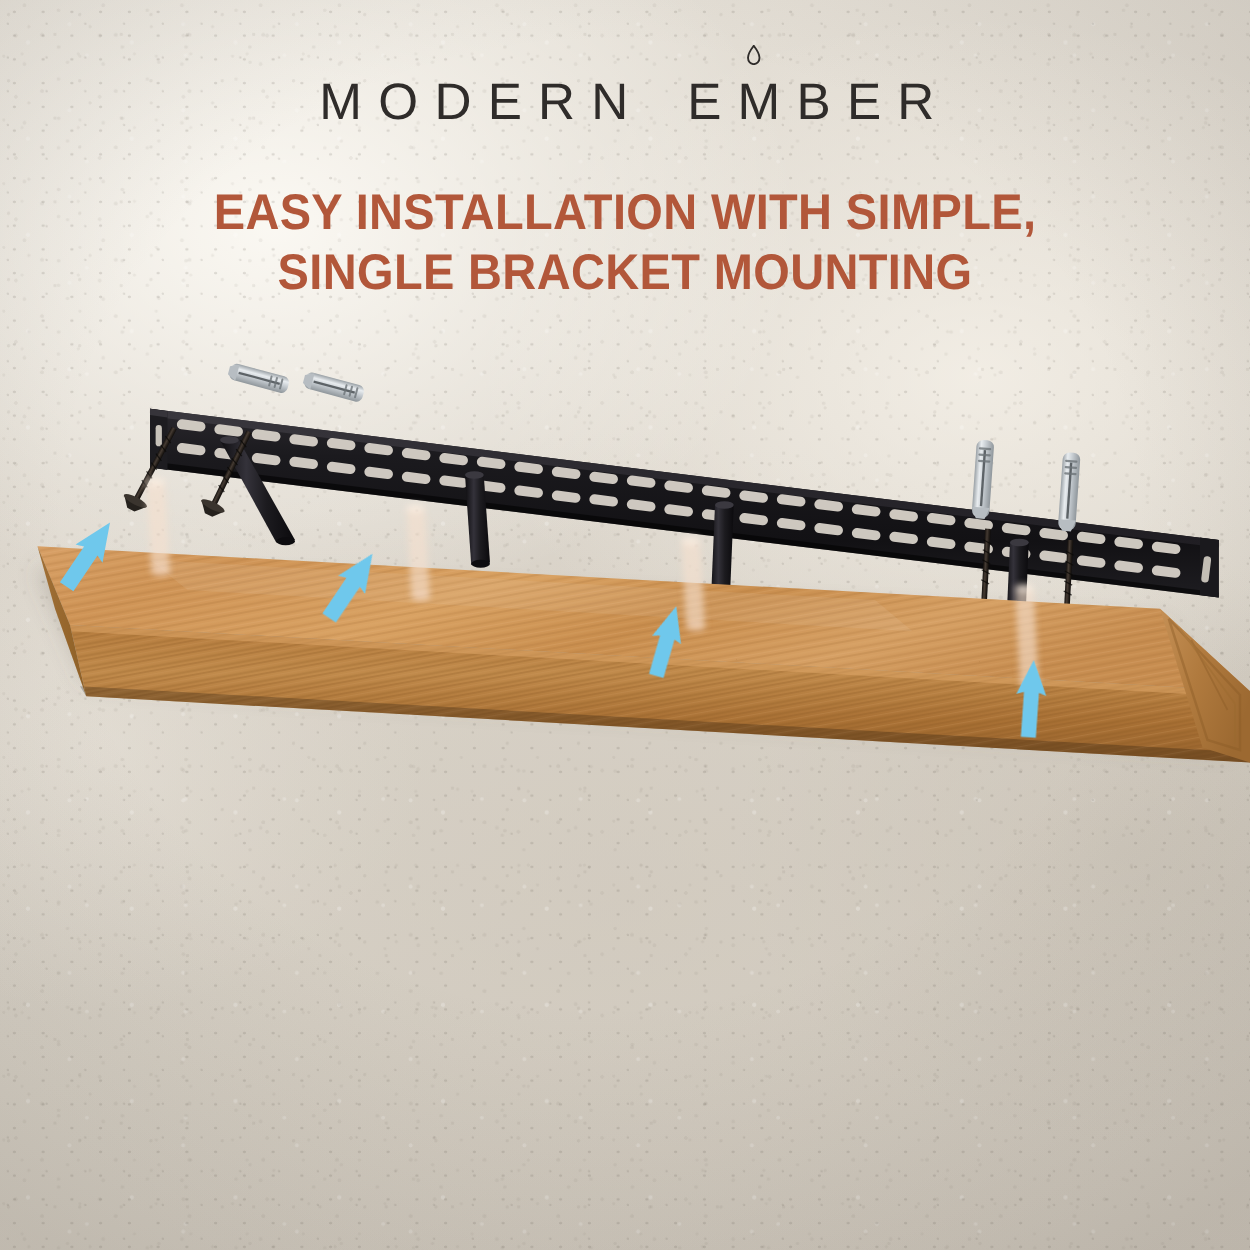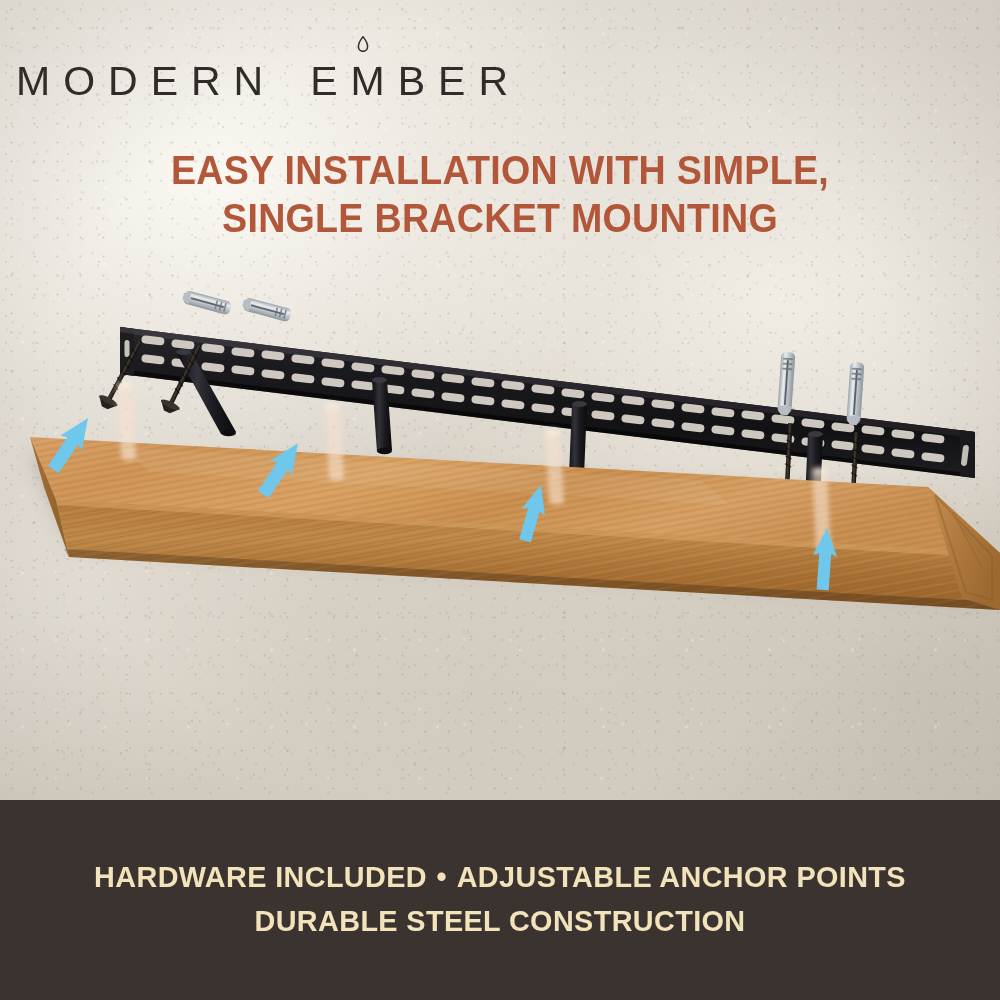--- a/index.html
+++ b/index.html
@@ -59,21 +59,21 @@
     background-size: 23px 19px, 31px 27px;
   }
   .wall-vignette {
     position: absolute; inset: 0;
     background: radial-gradient(ellipse 78% 70% at 48% 42%, rgba(0,0,0,0) 55%, rgba(92,84,74,.16) 100%);
   }
 
   
   .brand {
     position: absolute; top: 58px; left: 0; width: 1000px;
-    text-align: left;
+    text-align: center;
     font-size: 41px;
     letter-spacing: 13px;
     font-weight: 400;
     color: #2f2c2a;
     white-space: nowrap;
     padding-left: 16px;
   }
   .brand .word { position: relative; display: inline-block; }
   .brand .gap { display: inline-block; width: 34px; }
   .flame {
@@ -618,20 +618,14 @@
         <path d="M0 0 L12 28 L6 26 L6 58 L-6 58 L-6 26 L-12 28 Z" fill="#6fc8ec"></path>
       </g>
 
       <g transform="translate(827,528) rotate(4)">
         <path d="M0 0 L12 28 L6 26 L6 62 L-6 62 L-6 26 L-12 28 Z" fill="#6fc8ec"></path>
       </g>
     </g>
   </svg>
   </div>
 
-  <div class="footer">
-    <div class="footer-inner">
-      <span class="fl"><span>HARDWARE INCLUDED</span><span class="bullet">•</span><span>ADJUSTABLE ANCHOR POINTS</span></span>
-      <span class="fl">DURABLE STEEL CONSTRUCTION</span>
-    </div>
-  </div>
 
 </div>
 
 </body></html>

